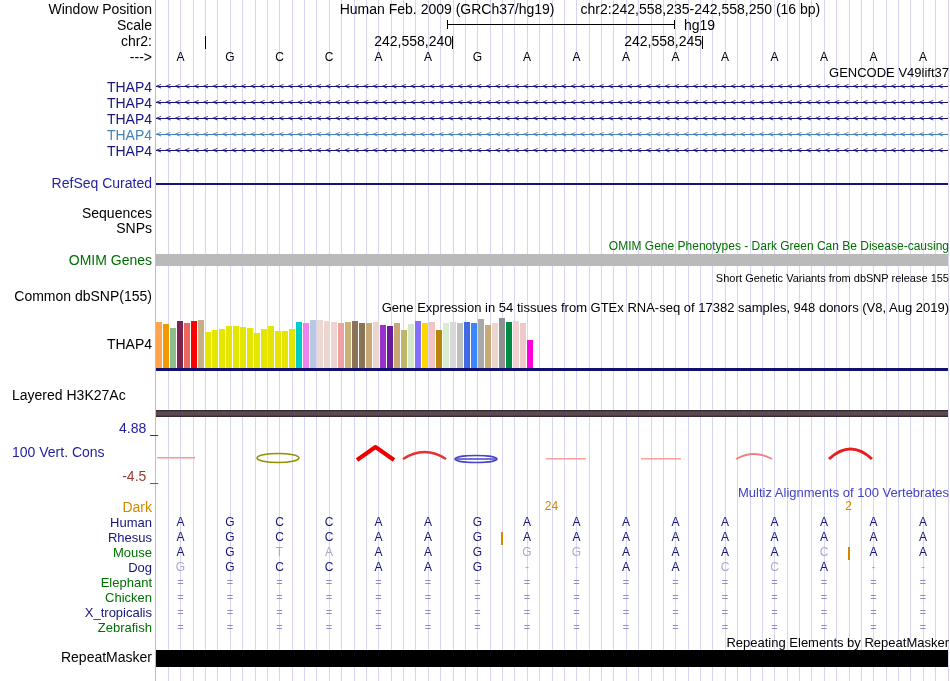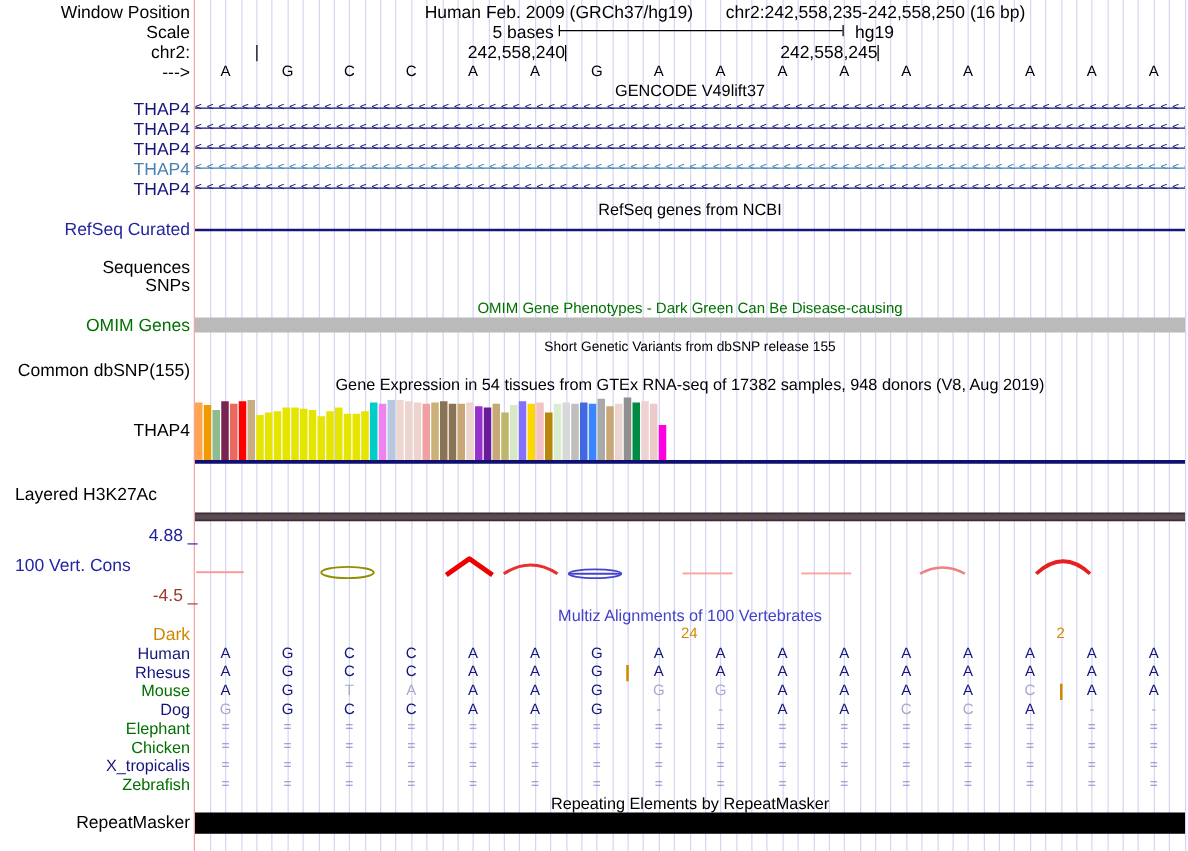--- a/index.html
+++ b/index.html
@@ -4,21 +4,21 @@
 <style>
   html,body{margin:0;padding:0;background:#fff;}
   #browser{position:relative;width:950px;height:681px;background:#fff;overflow:hidden;
            font-family:"Liberation Sans","DejaVu Sans",sans-serif;color:#000;}
   .layer{position:absolute;left:0;top:0;width:950px;height:681px;}
   .gridline{position:absolute;top:0;width:1px;height:681px;background:#D6D6F2;}
   .edge-line{position:absolute;top:0;width:1px;height:681px;background:#F8A5A5;}
   .gl{position:absolute;left:0;width:152px;text-align:right;font-size:14px;line-height:14px;white-space:nowrap;}
   .gl.small{font-size:13px;}
   .gl-left{position:absolute;left:12px;font-size:14px;line-height:14px;white-space:nowrap;text-align:left;}
-  .ct{position:absolute;left:155px;width:794px;text-align:center;font-size:13px;line-height:13px;white-space:nowrap;}
+  .ct{position:absolute;left:155px;width:794px;text-align:right;font-size:13px;line-height:13px;white-space:nowrap;}
   .ct.small{font-size:11px;} .green{color:#007000;} .blue{color:#2424A0;}
   .title-blue{color:#4242C8;} .orange{color:#D08800;}
   .phy-max{color:#22229C;} .phy-min{color:#993A30;}
   .topline{position:absolute;left:210px;top:2px;width:740px;text-align:center;font-size:14px;line-height:14px;white-space:nowrap;}
   .topline span{margin:0 13px;}
   .ruler-line{position:absolute;height:1px;background:#000;}
   .ruler-tick{position:absolute;width:1px;background:#000;}
   .coord{position:absolute;width:151px;text-align:right;font-size:14px;line-height:14px;white-space:nowrap;}
   .base{position:absolute;width:50px;text-align:center;font-size:12px;line-height:14px;}
   .generow{position:absolute;left:156px;width:792px;height:11px;overflow:hidden;}
@@ -104,21 +104,20 @@
       <div class="gridline" style="left: 947.5px;"></div>
       <div class="edge-line" style="left: 155px;"></div>
     </div>
 
   <div class="topline">
     <span>Human Feb. 2009 (GRCh37/hg19)</span><span>chr2:242,558,235-242,558,250 (16 bp)</span>
   </div>
   <div class="gl" style="top:2px">Window Position</div>
 
   <div class="gl" style="top:18px">Scale</div>
-  <div style="position:absolute;left:155px;top:18px;width:288px;text-align:right;font-size:14px;line-height:14px;">5 bases</div>
   <div class="ruler-tick" style="left:447px;top:20px;height:9px;"></div>
   <div class="ruler-line" style="left:447px;top:24px;width:227px;"></div>
   <div class="ruler-tick" style="left:674px;top:20px;height:9px;"></div>
   <div style="position:absolute;left:684px;top:18px;font-size:14px;line-height:14px;">hg19</div>
 
   <div class="gl" style="top:34px">chr2:</div>
   <div class="ruler-tick" style="left:205px;top:36px;height:13px;"></div>
   <div class="coord" style="left:301px;top:34px;">242,558,240</div>
   <div class="ruler-tick" style="left:452px;top:36px;height:13px;"></div>
   <div class="coord" style="left:551px;top:34px;">242,558,245</div>
@@ -166,21 +165,20 @@
         <div class="gline" style="background: rgb(70, 130, 180);"></div>
         <div class="garrows" style="color: rgb(70, 130, 180);">&lt;&lt;&lt;&lt;&lt;&lt;&lt;&lt;&lt;&lt;&lt;&lt;&lt;&lt;&lt;&lt;&lt;&lt;&lt;&lt;&lt;&lt;&lt;&lt;&lt;&lt;&lt;&lt;&lt;&lt;&lt;&lt;&lt;&lt;&lt;&lt;&lt;&lt;&lt;&lt;&lt;&lt;&lt;&lt;&lt;&lt;&lt;&lt;&lt;&lt;&lt;&lt;&lt;&lt;&lt;&lt;&lt;&lt;&lt;&lt;&lt;&lt;&lt;&lt;&lt;&lt;&lt;&lt;&lt;&lt;&lt;&lt;&lt;&lt;&lt;&lt;&lt;&lt;&lt;&lt;&lt;&lt;&lt;&lt;&lt;&lt;&lt;&lt;</div>
       </div>
       <div class="gl" style="top: 144px; color: rgb(21, 21, 123);">THAP4</div>
       <div class="generow" style="top: 145px;">
         <div class="gline" style="background: rgb(21, 21, 123);"></div>
         <div class="garrows" style="color: rgb(21, 21, 123);">&lt;&lt;&lt;&lt;&lt;&lt;&lt;&lt;&lt;&lt;&lt;&lt;&lt;&lt;&lt;&lt;&lt;&lt;&lt;&lt;&lt;&lt;&lt;&lt;&lt;&lt;&lt;&lt;&lt;&lt;&lt;&lt;&lt;&lt;&lt;&lt;&lt;&lt;&lt;&lt;&lt;&lt;&lt;&lt;&lt;&lt;&lt;&lt;&lt;&lt;&lt;&lt;&lt;&lt;&lt;&lt;&lt;&lt;&lt;&lt;&lt;&lt;&lt;&lt;&lt;&lt;&lt;&lt;&lt;&lt;&lt;&lt;&lt;&lt;&lt;&lt;&lt;&lt;&lt;&lt;&lt;&lt;&lt;&lt;&lt;&lt;&lt;&lt;</div>
       </div>
     </div>
 
-  <div class="ct" style="top:161px">RefSeq genes from NCBI</div>
   <div class="gl blue" style="top:176px">RefSeq Curated</div>
   <div class="hbar" style="top:183px;height:1.5px;background:#15157B;"></div>
 
   <div class="gl" style="top:206px">Sequences</div>
   <div class="gl" style="top:221px">SNPs</div>
 
   <div class="ct green" style="top:240px;font-size:12px;">OMIM Gene Phenotypes - Dark Green Can Be Disease-causing</div>
   <div class="gl green" style="top:253px">OMIM Genes</div>
   <div class="hbar" style="top:254px;height:12px;background:#BABABA;"></div>
 

